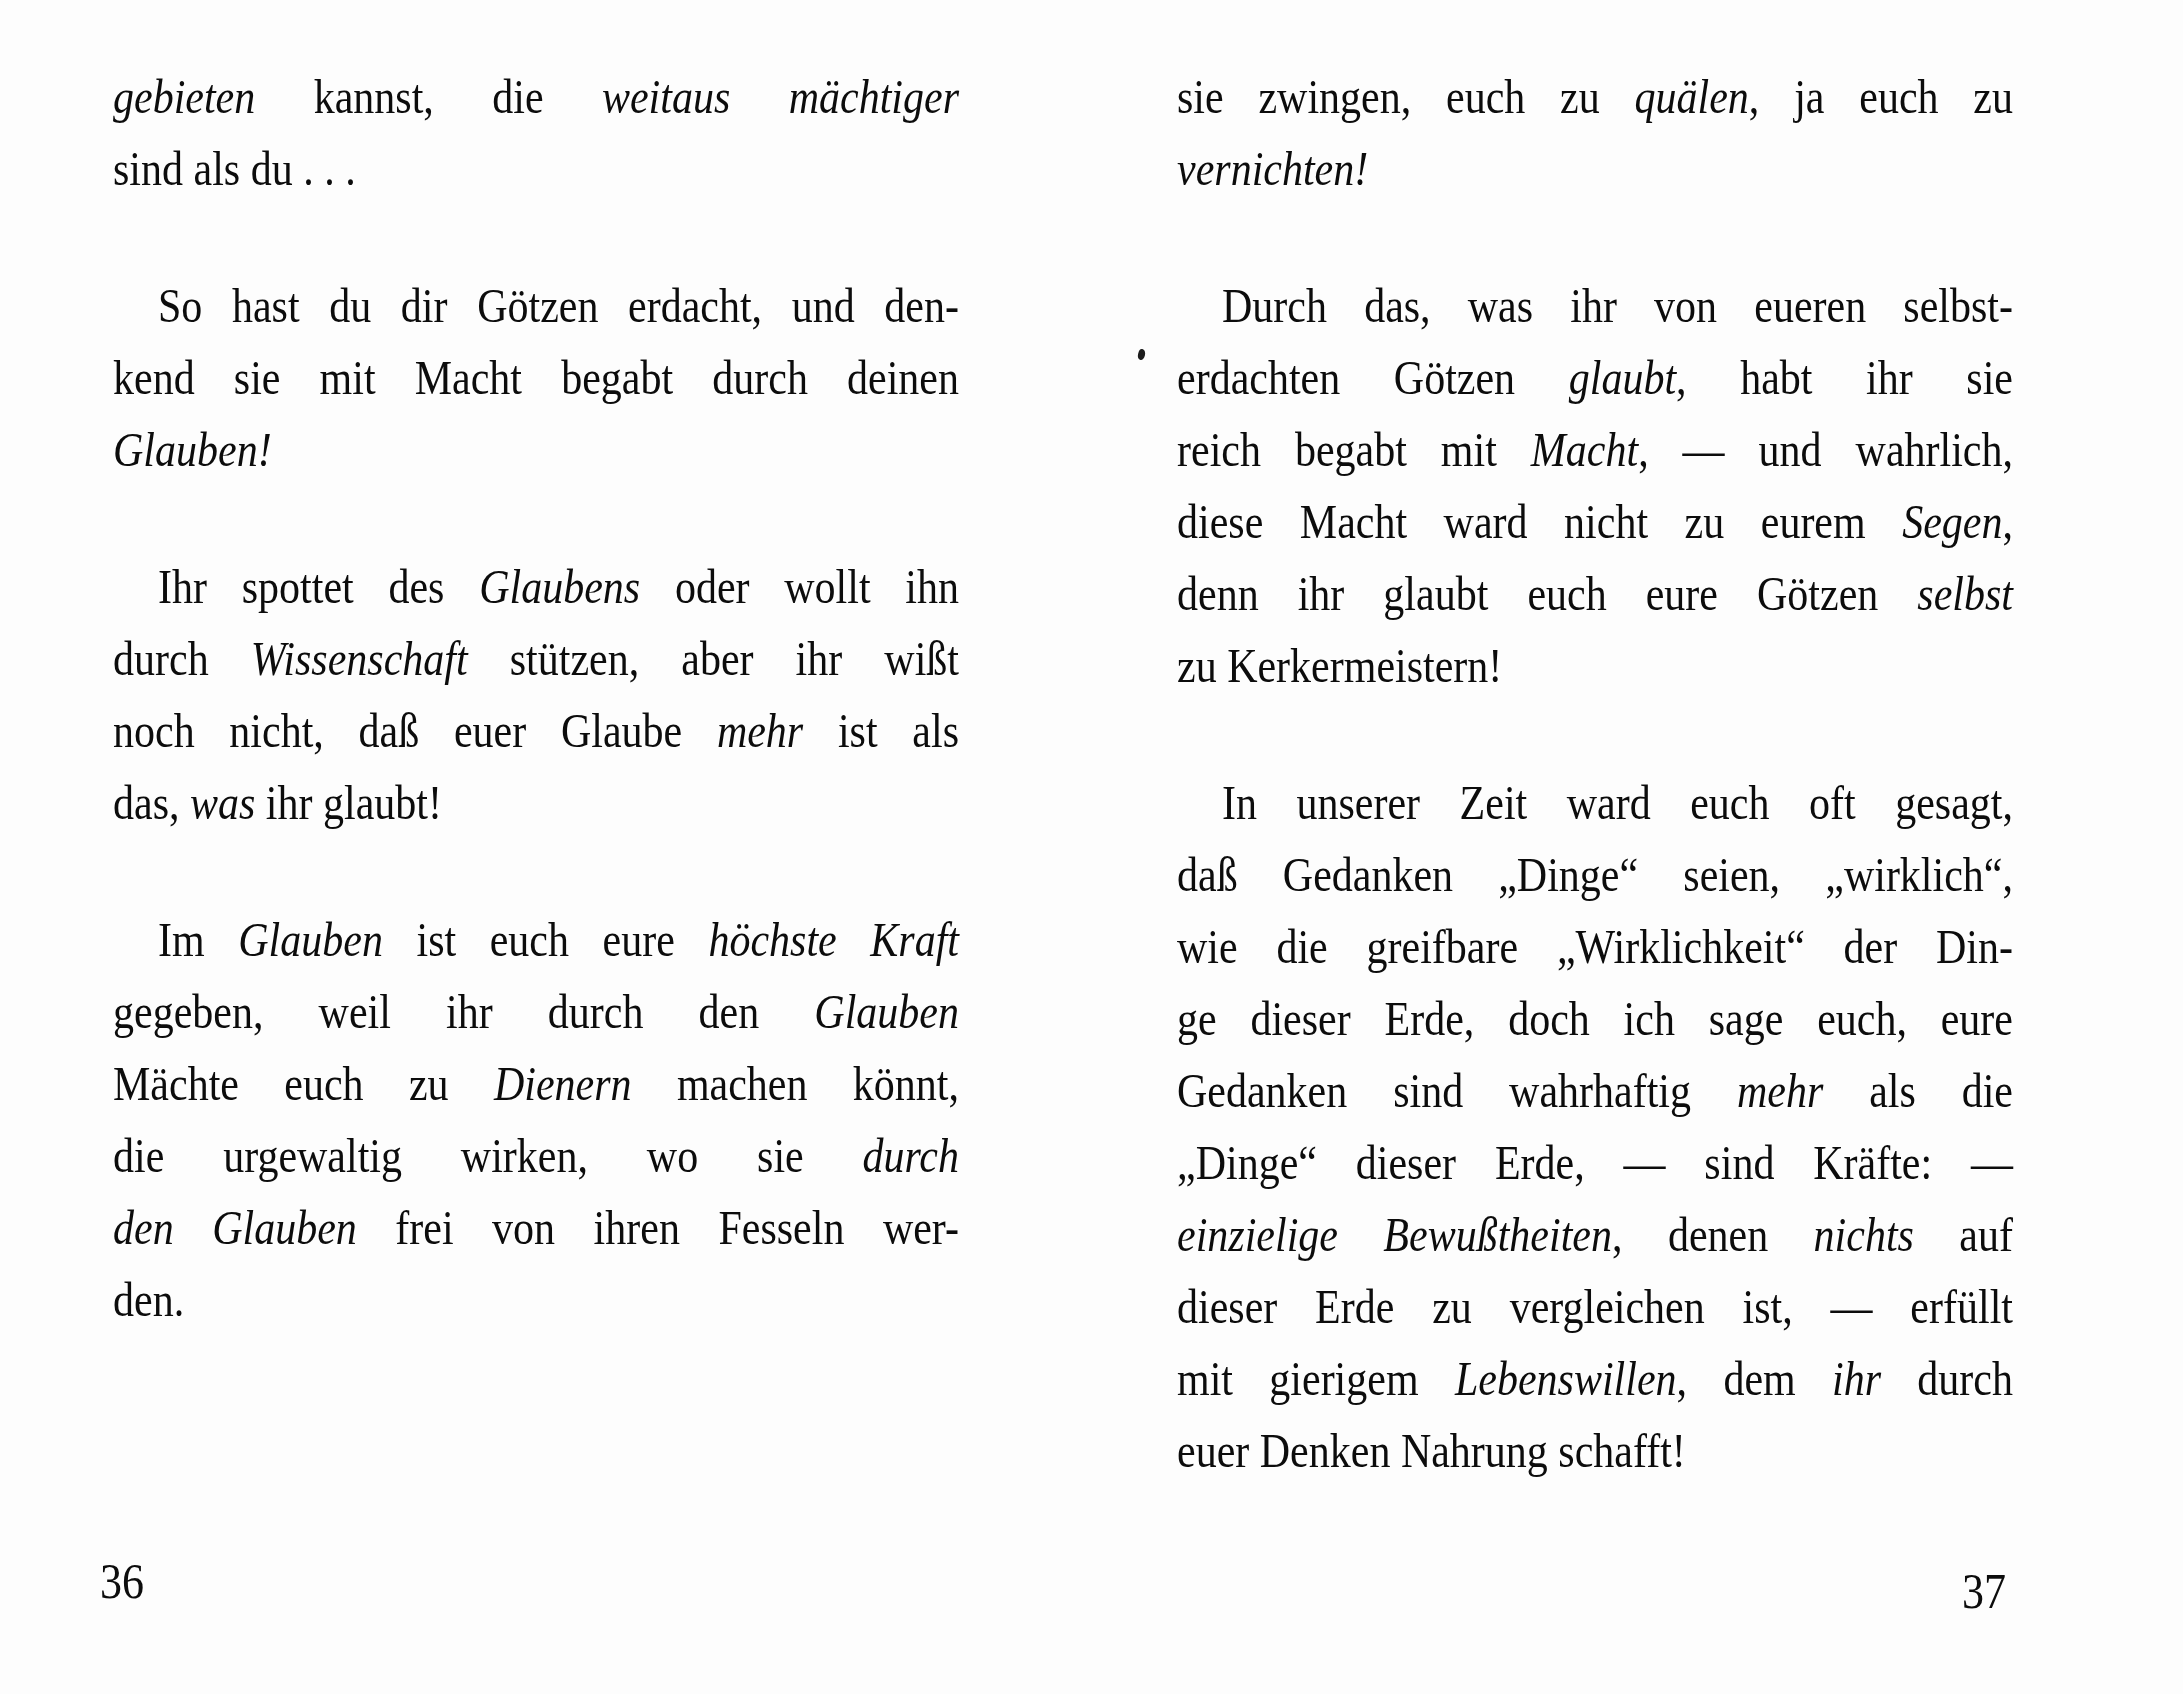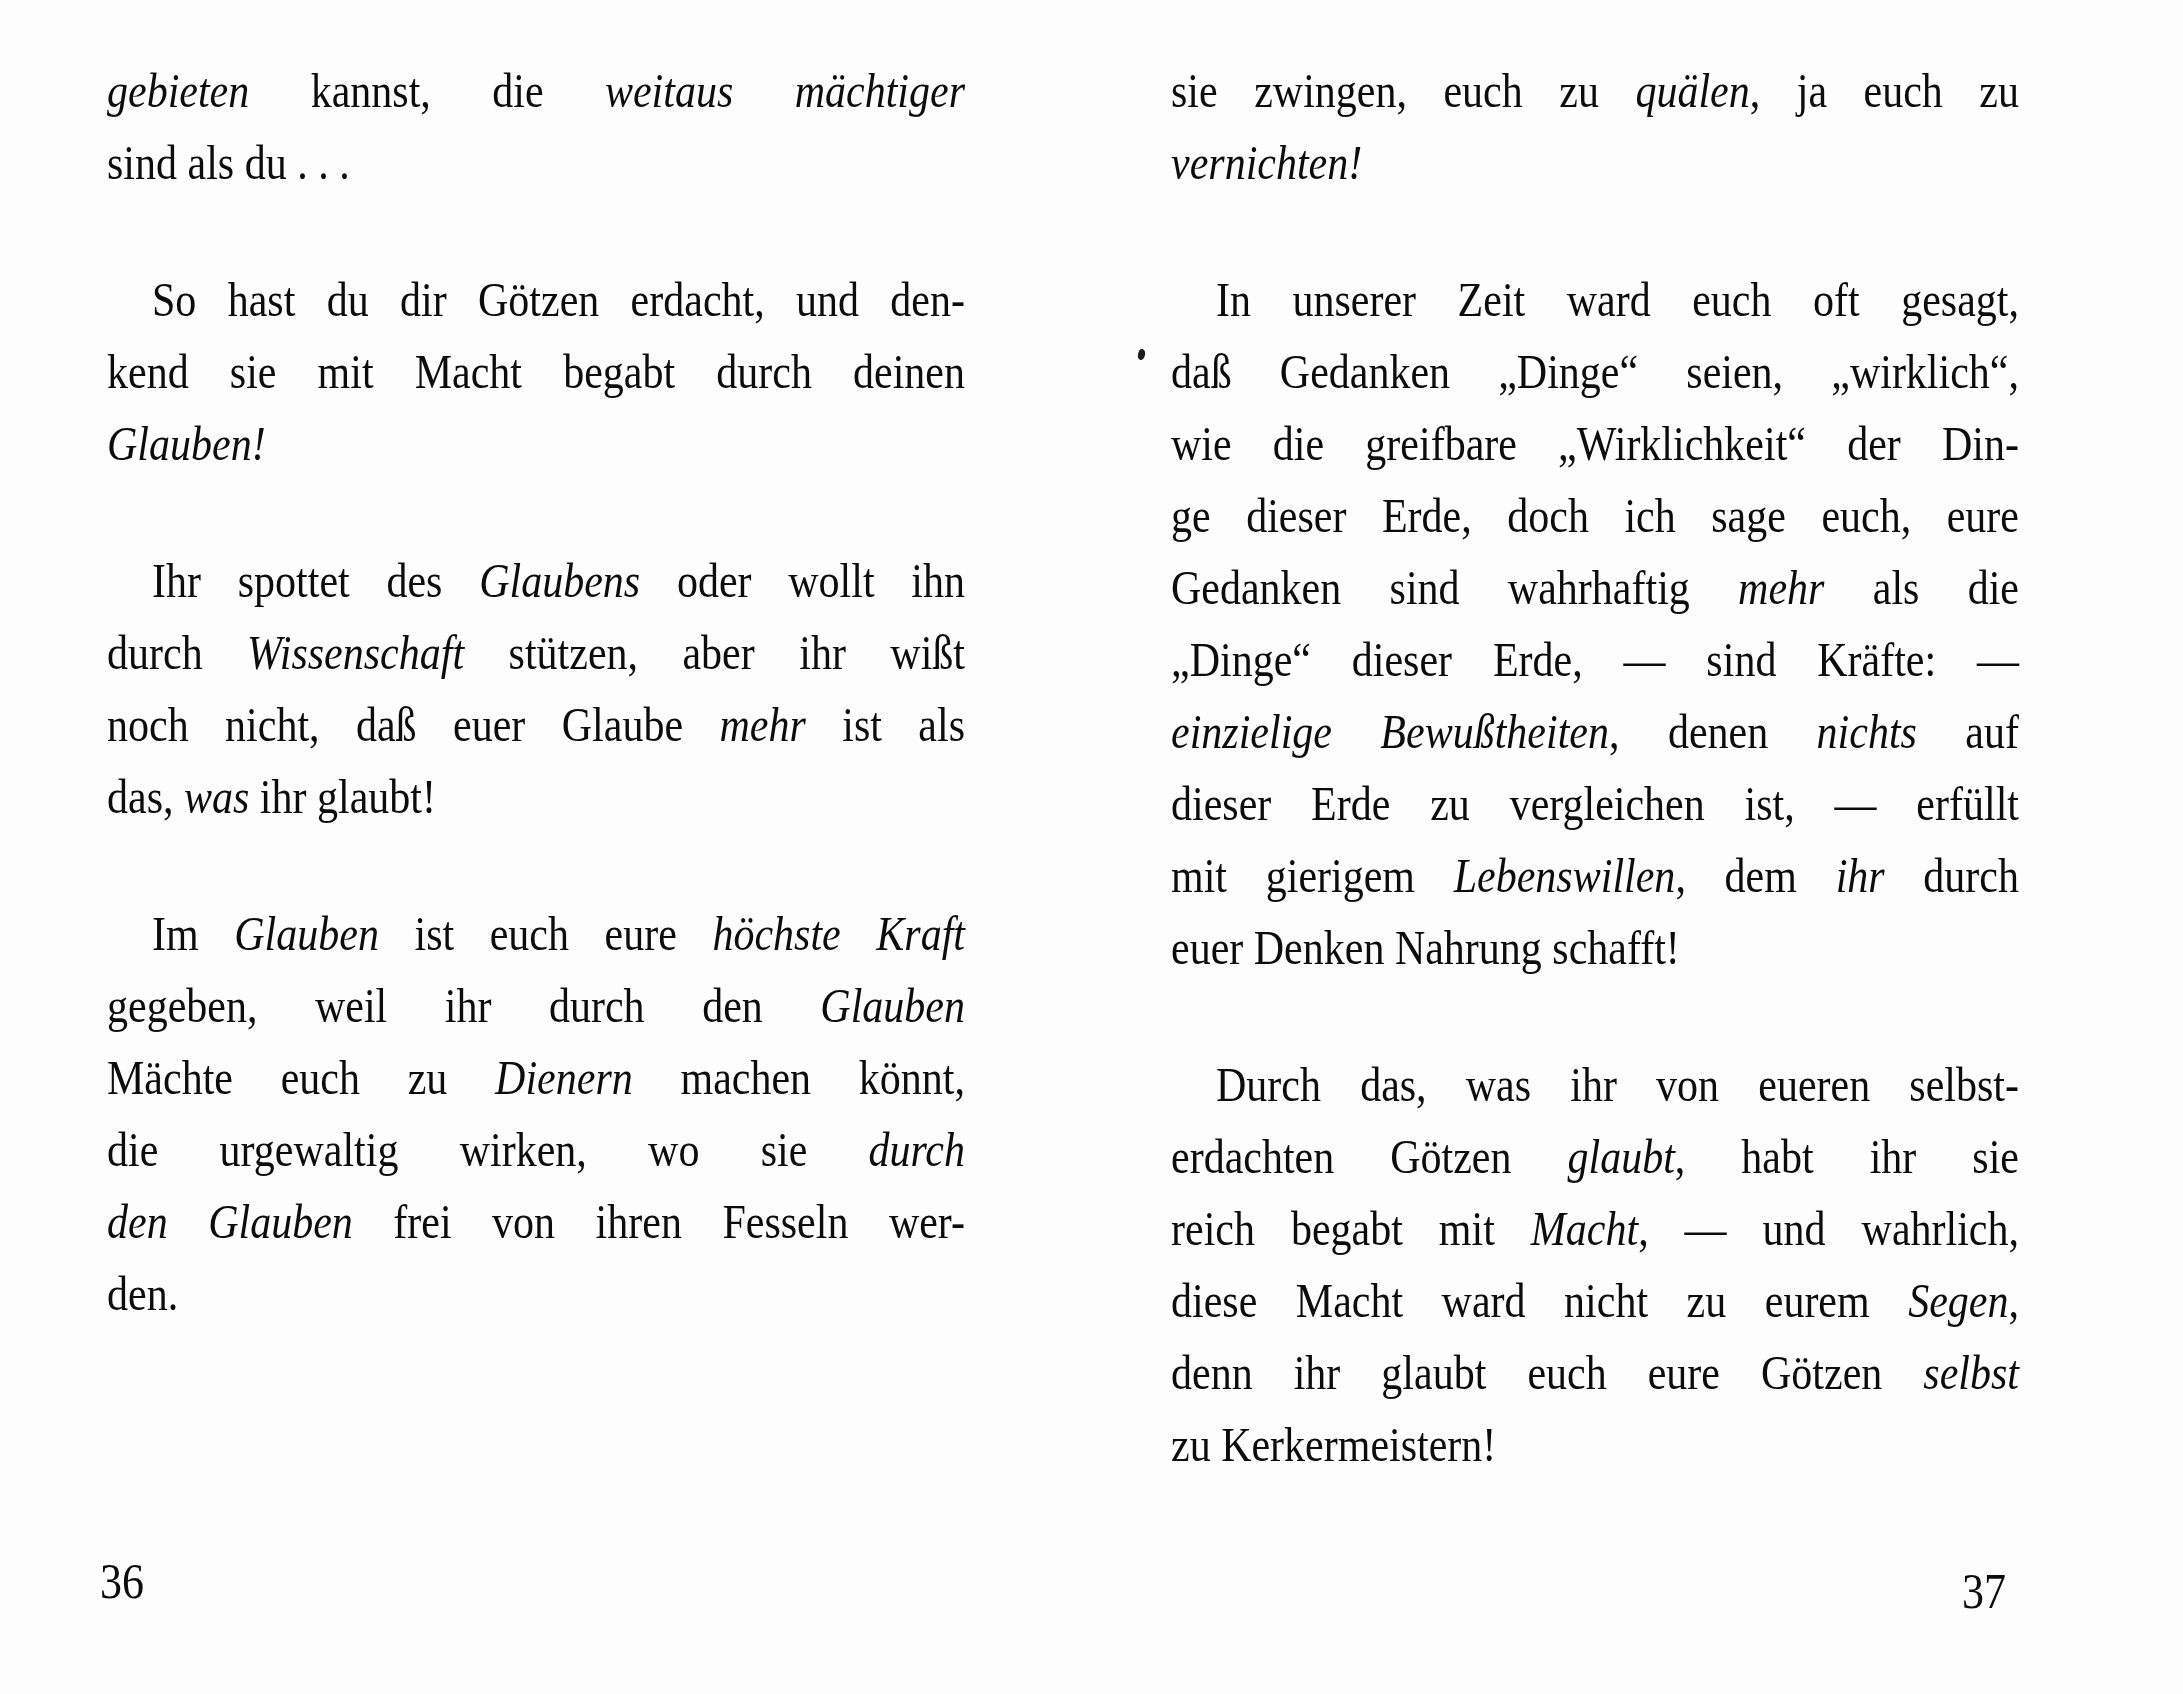--- a/index.html
+++ b/index.html
@@ -13,21 +13,21 @@
     overflow: hidden;
   }
   .page { position: absolute; top: 0; height: 1694px; }
   #page-left  { left: 0; width: 1092px; }
   #page-right { left: 1092px; width: 1092px; }
 
   .text-column { position: absolute; top: 52px; }
   #col-left  { left: 103px; width: 866px; }
   #col-right { left: 75px;  width: 856px; }   
 
-  .para { margin: 4px; }
+  .para { margin: 10px; }
   .para + .para { margin-top: 65px; }
 
   .line {
     font-size: 42px;
     line-height: 72px;
     text-align: justify;
     text-align-last: justify;
     transform: scaleY(1.16);
     transform-origin: 50% 60%;
     white-space: normal;
@@ -91,35 +91,35 @@
 </div>
 
 <div class="page" id="page-right">
   <div class="artifact-dot"></div>
   <div class="text-column" id="col-right">
       <div class="para">
         <div class="line"><span class="run">sie zwingen, euch zu </span><span class="run it">quälen</span><span class="run">, ja euch zu</span></div>
         <div class="line last"><span class="run it">vernichten!</span></div>
       </div>
       <div class="para indent">
+        <div class="line"><span class="run">Durch das, was ihr von eueren selbst-</span></div>
+        <div class="line"><span class="run">erdachten Götzen </span><span class="run it">glaubt</span><span class="run">, habt ihr sie</span></div>
+        <div class="line"><span class="run">reich begabt mit </span><span class="run it">Macht</span><span class="run">, — und wahrlich,</span></div>
+        <div class="line"><span class="run">diese Macht ward nicht zu eurem </span><span class="run it">Segen</span><span class="run">,</span></div>
+        <div class="line"><span class="run">denn ihr glaubt euch eure Götzen </span><span class="run it">selbst</span></div>
+        <div class="line last"><span class="run">zu Kerkermeistern!</span></div>
+      </div>
+      <div class="para indent">
         <div class="line"><span class="run">In unserer Zeit ward euch oft gesagt,</span></div>
         <div class="line"><span class="run">daß Gedanken „Dinge“ seien, „wirklich“,</span></div>
         <div class="line"><span class="run">wie die greifbare „Wirklichkeit“ der Din-</span></div>
         <div class="line"><span class="run">ge dieser Erde, doch ich sage euch, eure</span></div>
         <div class="line"><span class="run">Gedanken sind wahrhaftig </span><span class="run it">mehr</span><span class="run"> als die</span></div>
         <div class="line"><span class="run">„Dinge“ dieser Erde, — sind Kräfte: —</span></div>
         <div class="line"><span class="run it">einzielige Bewußtheiten</span><span class="run">, denen </span><span class="run it">nichts</span><span class="run"> auf</span></div>
         <div class="line"><span class="run">dieser Erde zu vergleichen ist, — erfüllt</span></div>
         <div class="line"><span class="run">mit gierigem </span><span class="run it">Lebenswillen</span><span class="run">, dem </span><span class="run it">ihr</span><span class="run"> durch</span></div>
         <div class="line last"><span class="run">euer Denken Nahrung schafft!</span></div>
       </div>
-      <div class="para indent">
-        <div class="line"><span class="run">Durch das, was ihr von eueren selbst-</span></div>
-        <div class="line"><span class="run">erdachten Götzen </span><span class="run it">glaubt</span><span class="run">, habt ihr sie</span></div>
-        <div class="line"><span class="run">reich begabt mit </span><span class="run it">Macht</span><span class="run">, — und wahrlich,</span></div>
-        <div class="line"><span class="run">diese Macht ward nicht zu eurem </span><span class="run it">Segen</span><span class="run">,</span></div>
-        <div class="line"><span class="run">denn ihr glaubt euch eure Götzen </span><span class="run it">selbst</span></div>
-        <div class="line last"><span class="run">zu Kerkermeistern!</span></div>
-      </div>
     </div>
   <div class="pagenum" id="pagenum-37">37</div>
 </div>
 
 
 </body></html>

